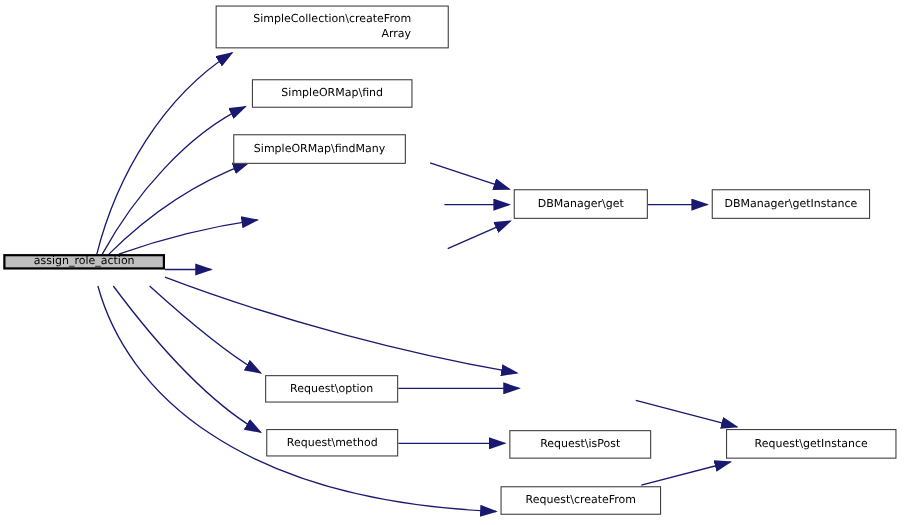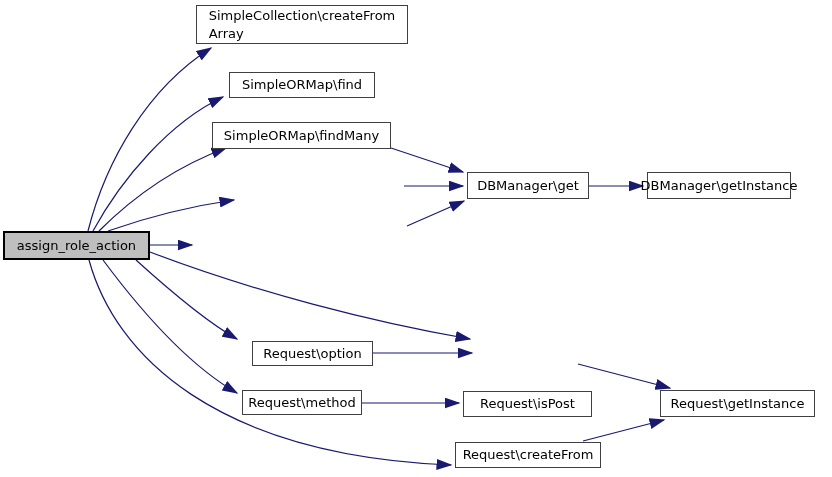--- a/index.html
+++ b/index.html
@@ -21,26 +21,26 @@
   }
   svg.edges{position:absolute;left:0;top:0;}
   .edge-path{stroke:var(--edge);stroke-width:1.2;fill:none;}
   .arrowhead{fill:var(--edge);}
   .node{
     position:absolute;
     box-sizing:border-box;
     background:var(--node-fill);
     border:1px solid var(--node-border);
     color:var(--text);
-    font-size:13px;
+    font-size:10px;
     line-height:1.35;
     display:flex;
     align-items:center;
     justify-content:center;
-    text-align:left;
+    text-align:right;
     white-space:pre-line;
     cursor:pointer;
   }
   .node.current{
     background:var(--current-fill);
     border:2px solid var(--current-border);
     cursor:default;
   }
 </style>
 </head>
@@ -72,31 +72,31 @@
     <path class="edge-path" marker-end="url(#arrow)" d="M 578 364 L 670 388"></path>
     <path class="edge-path" marker-end="url(#arrow)" d="M 583 441 L 664 420"></path>
     <path class="edge-path" marker-end="url(#arrow)" d="M 362 403 L 459 403"></path>
   </svg>
 
   <div class="node" style="left:196px;top:5px;width:212px;height:39px">SimpleCollection\createFrom
 Array</div>
 
   <div class="node" style="left:229px;top:72px;width:146px;height:26px">SimpleORMap\find</div>
 
-  <div class="node" style="left:212px;top:122px;width:179px;height:27px">SimpleORMap\findMany</div>
+  <div class="node" style="left:212px;top:122px;width:157px;height:27px">SimpleORMap\findMany</div>
 
 
-  <div class="node current" style="left:3px;top:231px;width:147px;height:29px">assign_role_action</div>
+  <div class="node current" style="left:3px;top:231px;width:147px;height:14px">assign_role_action</div>
 
 
   <div class="node" style="left:467px;top:172px;width:122px;height:27px">DBManager\get</div>
 
   <div class="node" style="left:647px;top:172px;width:144px;height:27px">DBManager\getInstance</div>
 
-  <div class="node" style="left:252px;top:341px;width:121px;height:25px">Request\option</div>
+  <div class="node" style="left:241px;top:341px;width:121px;height:25px">Request\option</div>
 
 
   <div class="node" style="left:242px;top:390px;width:120px;height:25px">Request\method</div>
 
   <div class="node" style="left:463px;top:391px;width:129px;height:26px">Request\isPost</div>
 
   <div class="node" style="left:660px;top:390px;width:155px;height:27px">Request\getInstance</div>
 
   <div class="node" style="left:455px;top:442px;width:146px;height:26px">Request\createFrom</div>
 

